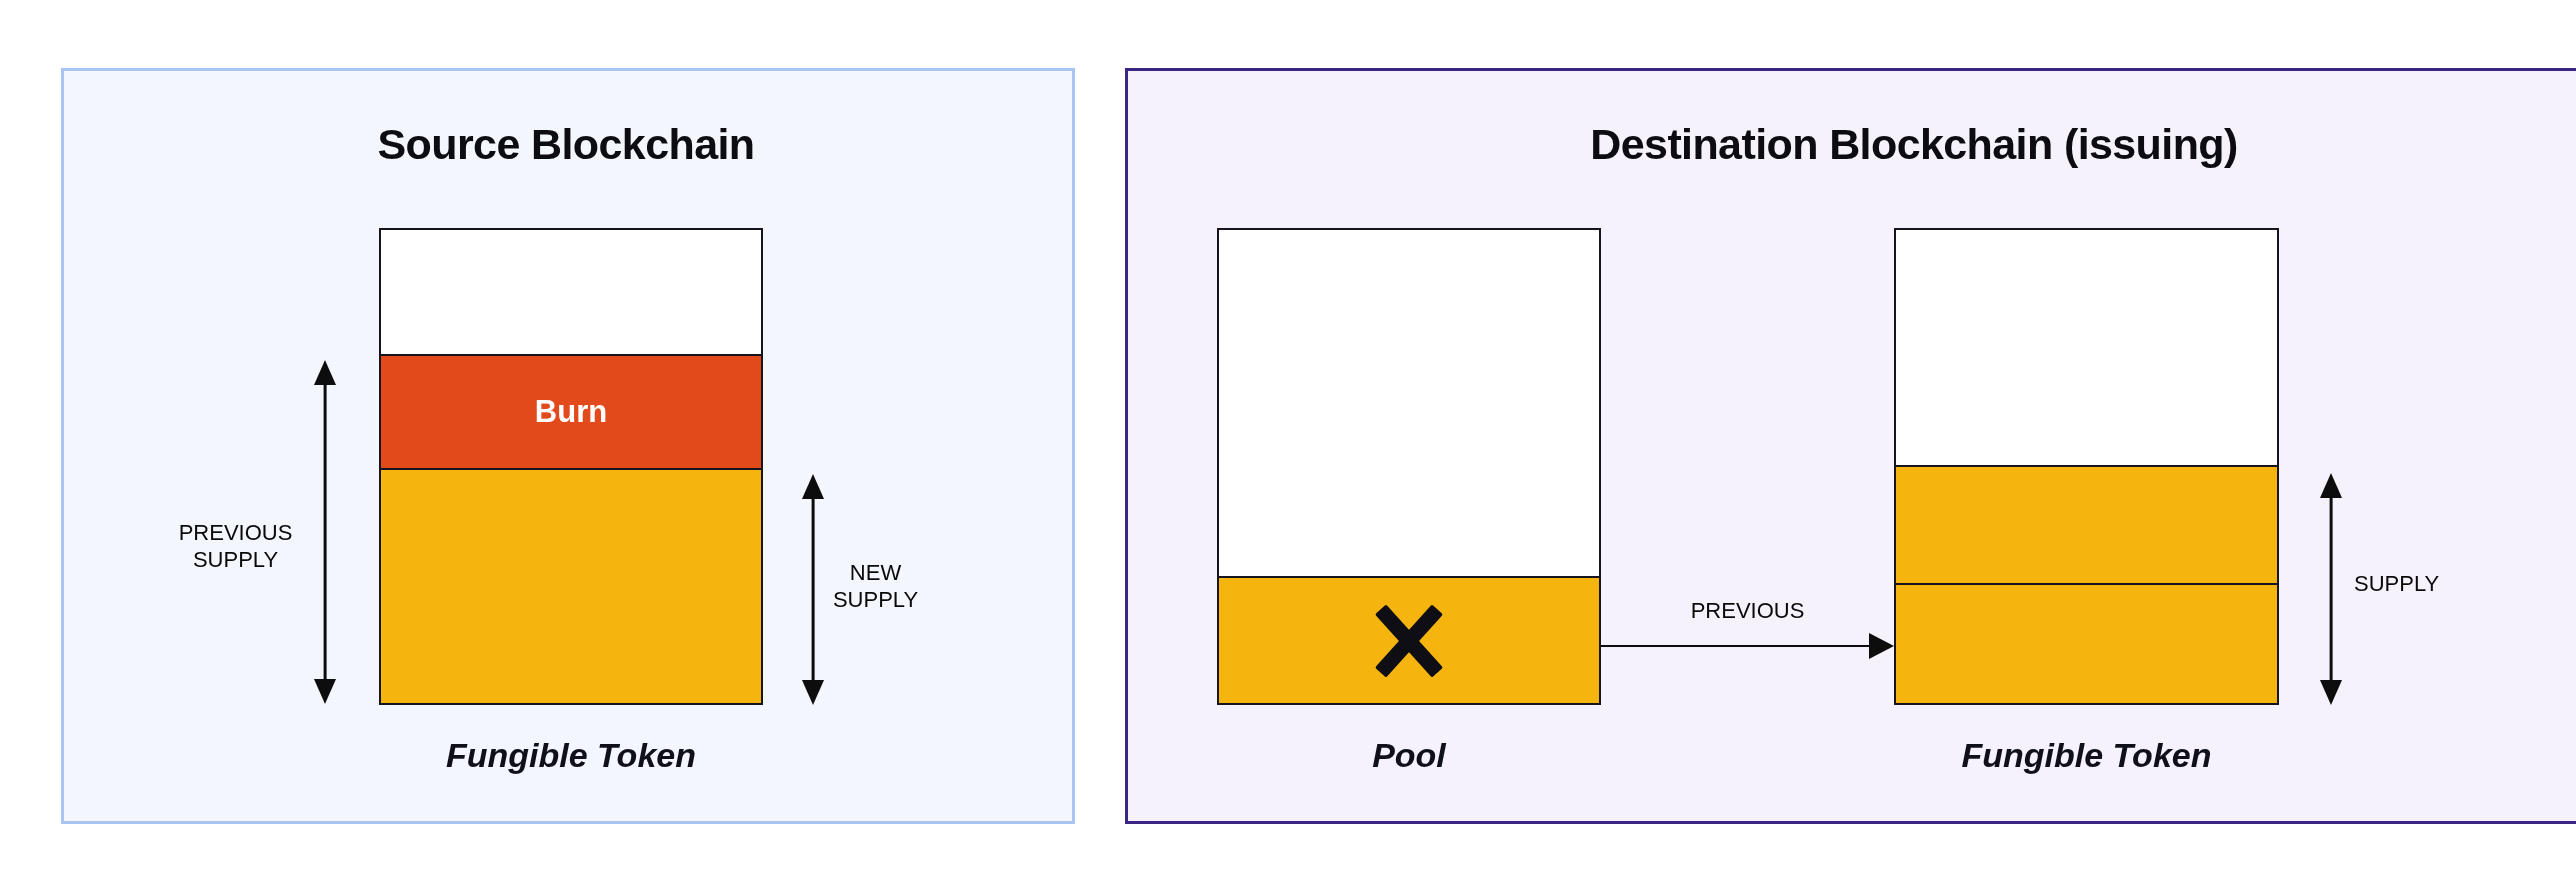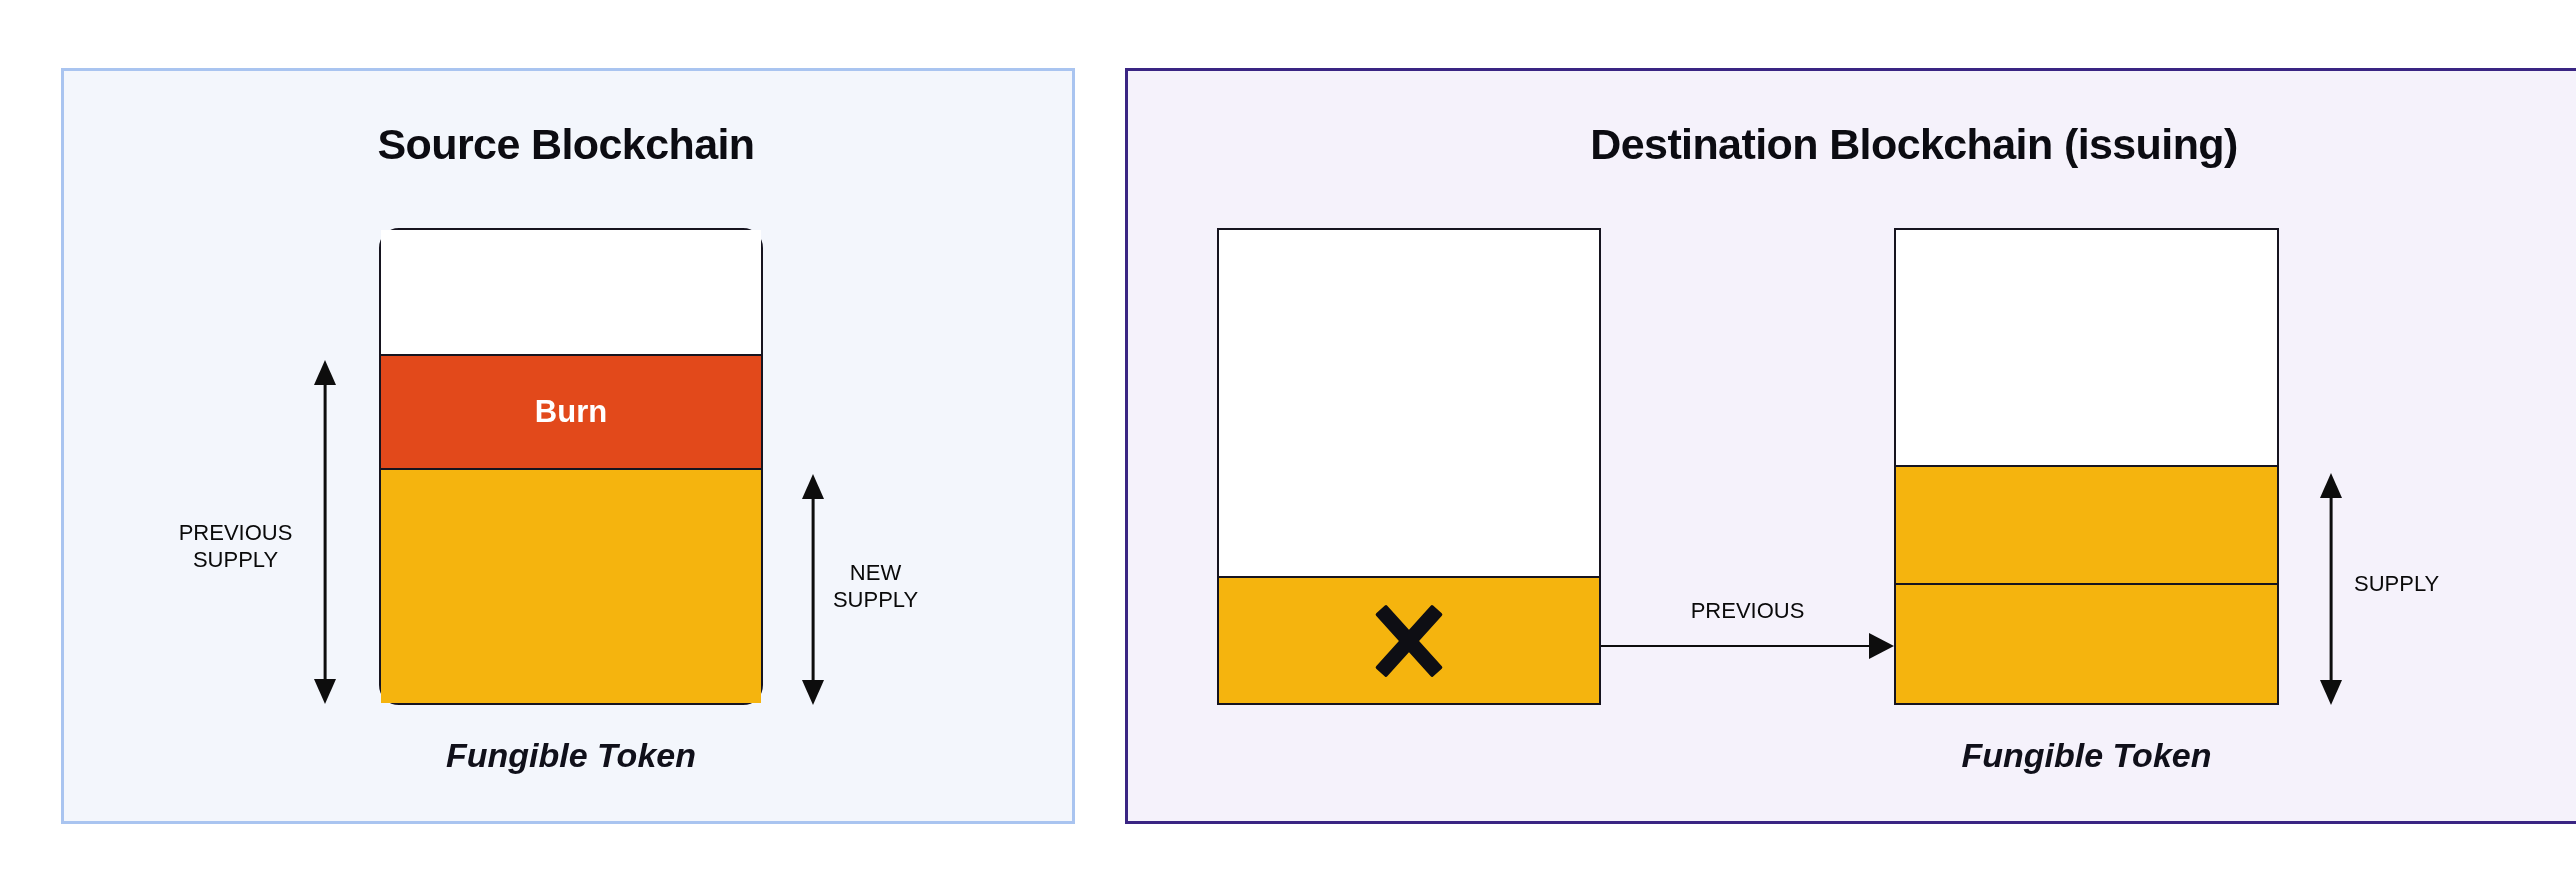--- a/index.html
+++ b/index.html
@@ -42,21 +42,21 @@
   .seg-white { flex:1 1 auto; background:#ffffff; }
   .seg-burn {
     height:116px; background:var(--burn-orange);
     border-top:2.2px solid var(--line-dark);
     border-bottom:2.2px solid var(--line-dark);
     display:flex; align-items:center; justify-content:center;
     color:#ffffff; font-size:31px; font-weight:600;
   }
   .seg-yellow { background:var(--token-yellow); }
   .seg-yellow.divided { border-top:2.2px solid var(--line-dark); }
-  .left-bar   { left:315px;  width:384px;border-radius:20px; }
+  .left-bar   { left:315px;  width:384px; }
   .left-bar .seg-yellow { height:233px; }
   .pool-bar   { left:89px;  width:384px; }
   .pool-bar .seg-yellow { height:127px; display:flex; align-items:center; justify-content:center; }
   .token-bar  { left:766px; width:385px; }
   .token-bar .seg-y1 { height:118px; }
   .token-bar .seg-y2 { height:120px; }
 
   .bar-label {
     position:absolute; top:665px;
     text-align:center;
@@ -162,20 +162,21 @@
 
     <div class="bar pool-bar">
       <div class="seg seg-white"></div>
       <div class="seg seg-yellow divided">
         <div class="x-icon">
           <div class="stroke s1"></div>
           <div class="stroke s2"></div>
         </div>
       </div>
     </div>
+    <div class="bar-label lbl-pool-bar">Pool</div>
 
     <div class="harrow">
       <div class="hline"></div>
       <div class="head-right"></div>
     </div>
     <div class="anno anno-unlocked">PREVIOUS</div>
 
     <div class="bar token-bar">
       <div class="seg seg-white"></div>
       <div class="seg seg-yellow divided seg-y1"></div>

